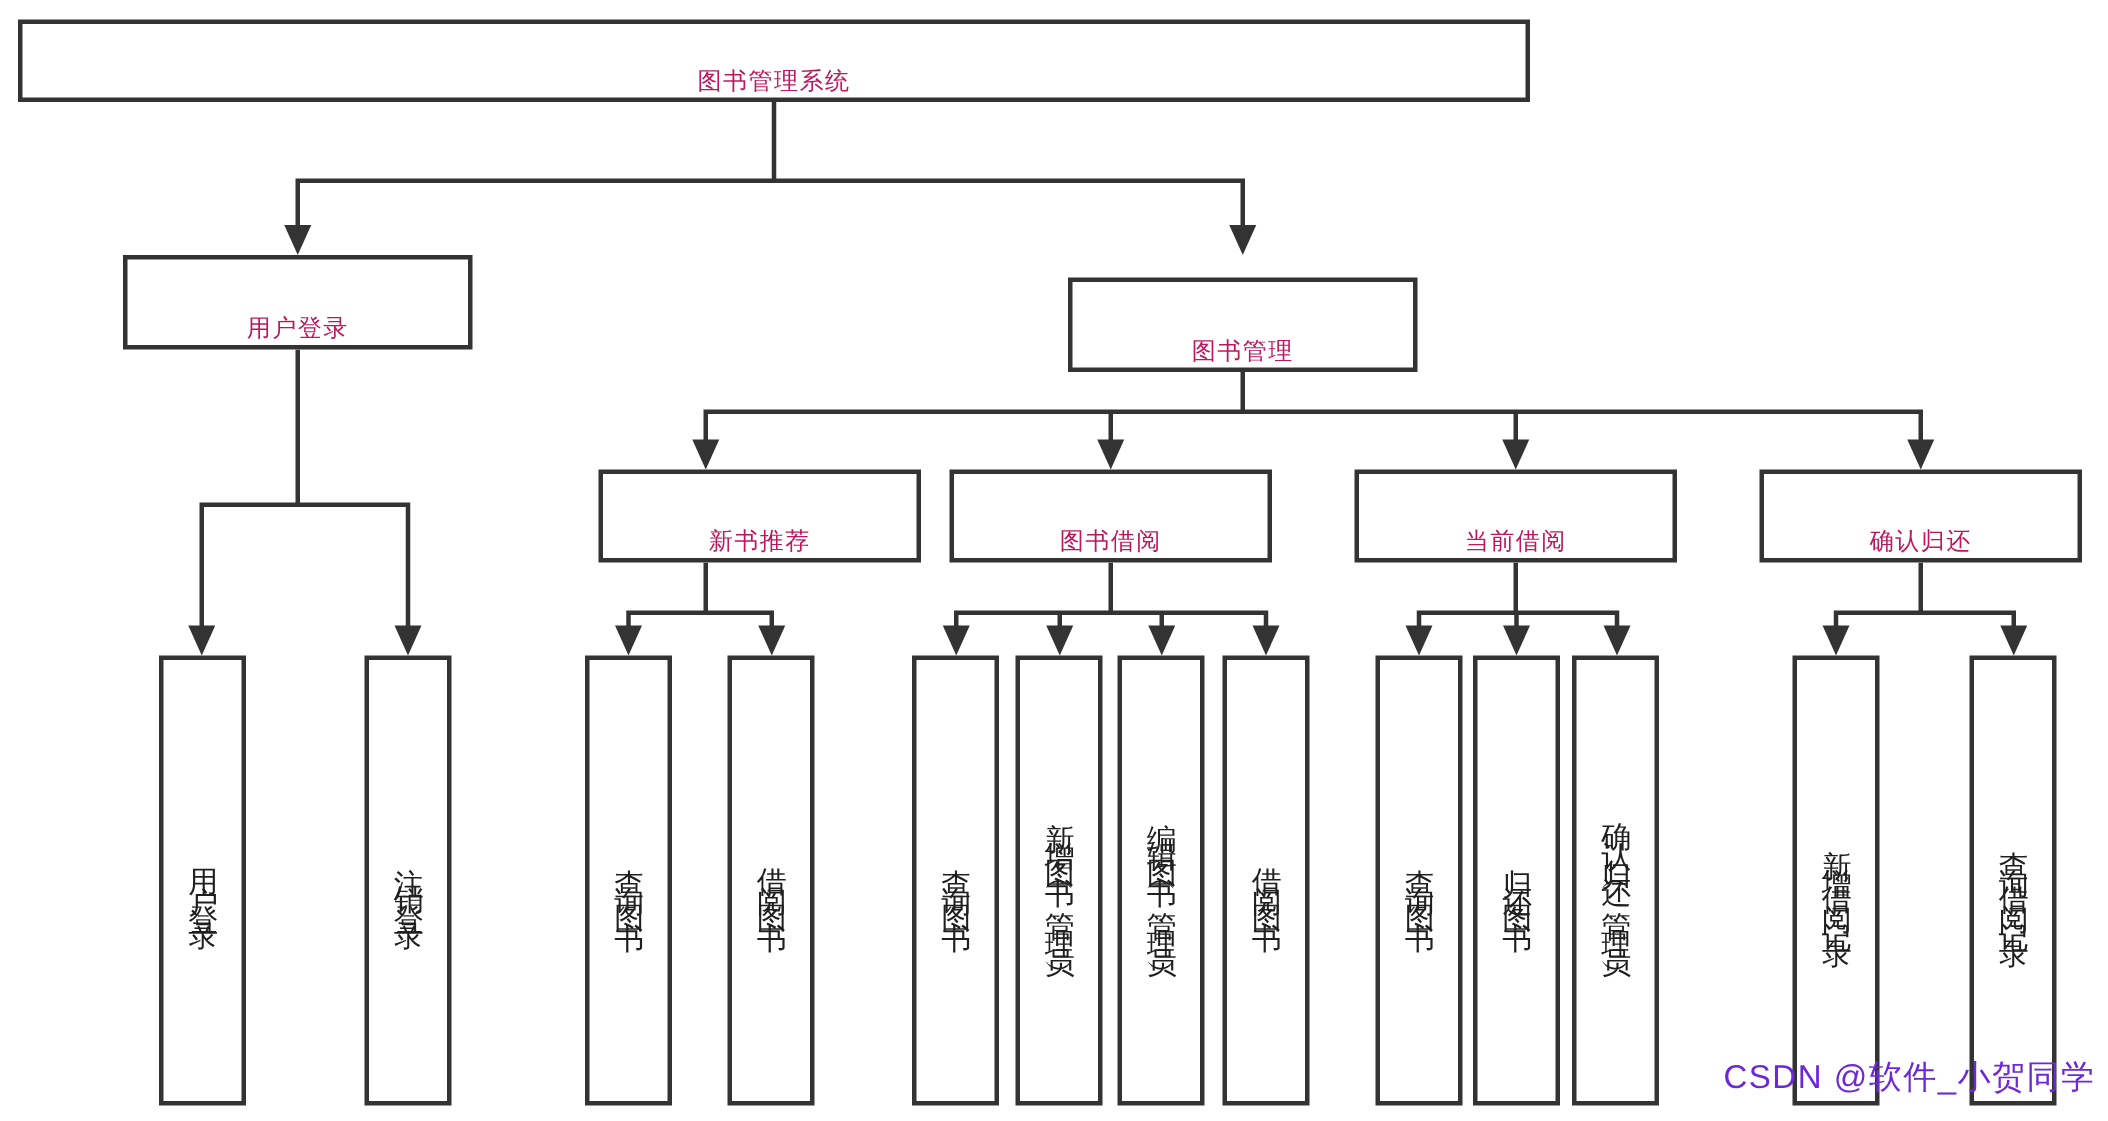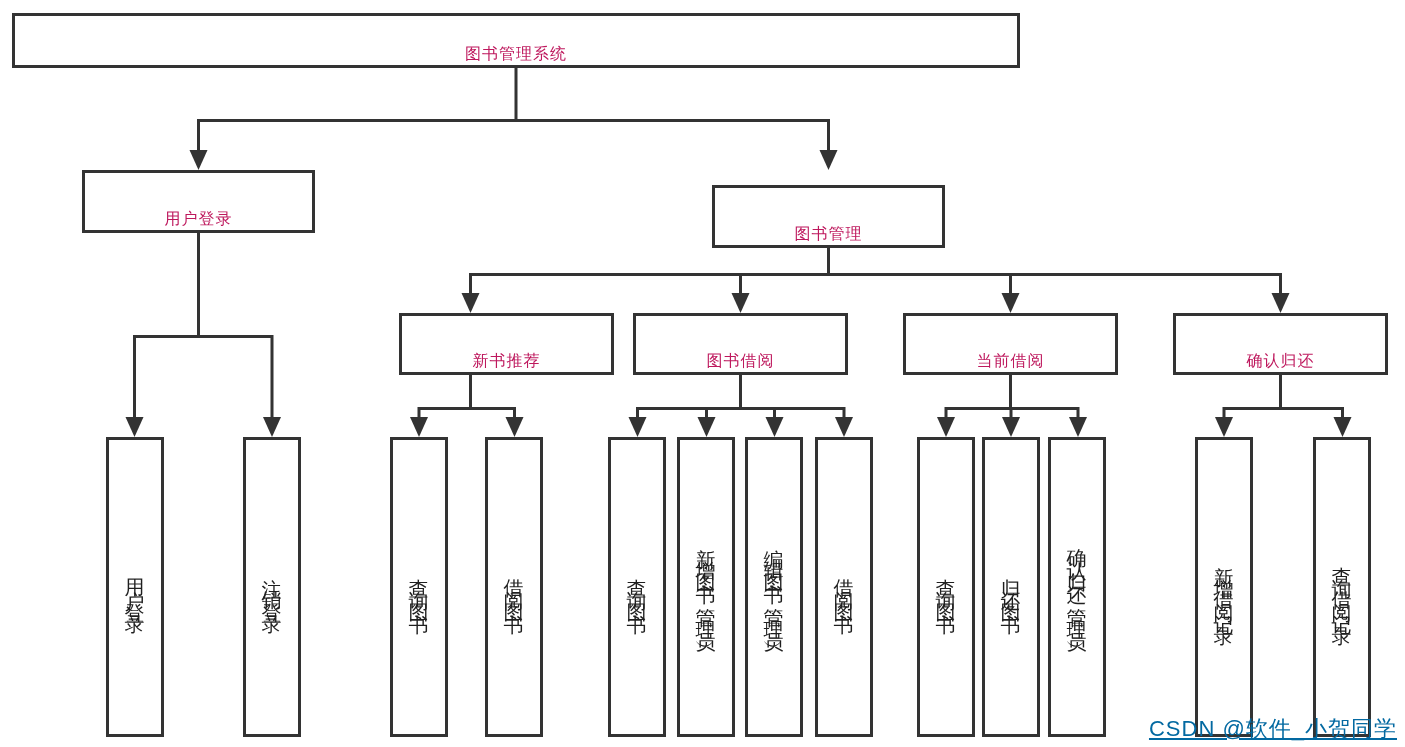--- a/index.html
+++ b/index.html
@@ -24,24 +24,23 @@
     position:absolute;top:437px;width:52px;height:294px;
     border:3px solid #333333;background:#ffffff;
     display:flex;align-items:center;justify-content:center;
   }
   .vtext{
     writing-mode:vertical-rl;text-orientation:mixed;
     line-height:1;letter-spacing:12px;font-size:20px;color:#1f1f1f;
     font-family:"Liberation Serif","DejaVu Serif",serif;white-space:nowrap;
   }
   .watermark{
-    position:absolute;right:8px;bottom:3px;font-size:22px;
-    color:#0369a1;letter-spacing:1px;
+    position:absolute;right:8px;bottom:14px;font-size:22px;
+    color:#6d28d9;letter-spacing:1px;
     font-family:"Liberation Sans","DejaVu Sans",sans-serif;
-    text-decoration:underline;
   }
 </style>
 </head>
 <body>
 
 <div class="canvas">
 
   <svg class="wires" viewBox="0 0 1405 747" xmlns="http://www.w3.org/2000/svg">
     <g>
       <path d="M516,68 V119 M197,120.5 H830 M198.5,120.5 V152 M828.5,120.5 V152"></path>

